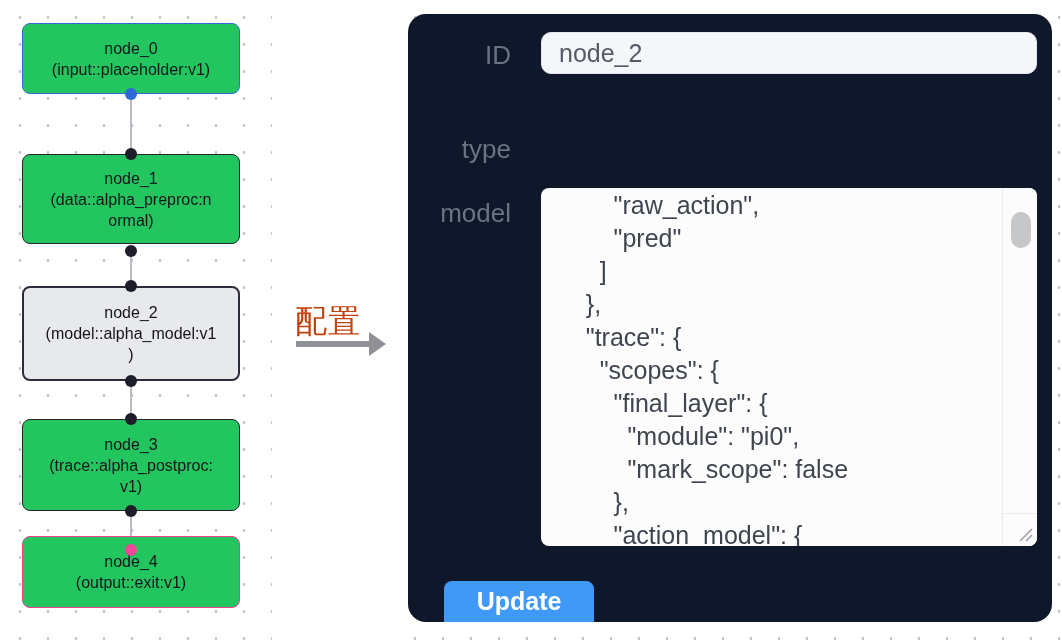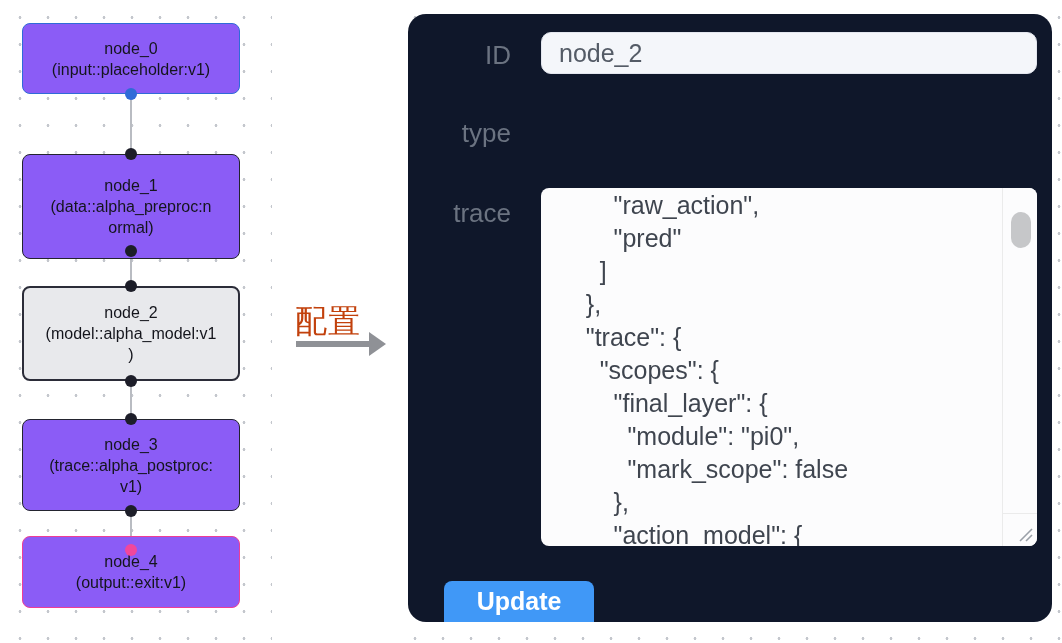--- a/index.html
+++ b/index.html
@@ -14,27 +14,27 @@
     background-image: radial-gradient(circle, #c4c7cd 1.3px, transparent 1.6px);
     background-size: 28px 27px;
     background-position: 6px 4px;
   }
   .dot-layer.left  { left:0;   width:272px; }
   .dot-layer.right { left:395px; width:667px; }
 
   
   .node {
     position:absolute; left:22px; width:218px; box-sizing:border-box;
-    background:#8b5cf6; border:1.5px solid #23242f; border-radius:8px;
+    background:#22c55e; border:1.5px solid #23242f; border-radius:8px;
     display:flex; align-items:center; justify-content:center;
     text-align:center; color:#14151c; font-size:16px; line-height:21px;
     font-weight:500; white-space:pre-line;
   }
   .n0 { top:23px;  height:71px; border-color:#2f6bd8; }
-  .n1 { top:154px; height:105px; }
+  .n1 { top:154px; height:90px; }
   .n2 { top:286px; height:95px; background:#e8e9ec; border-width:2.5px; border-color:#2b2c38; }
   .n3 { top:419px; height:92px; }
   .n4 { top:536px; height:72px; border-color:#ee3d96; }
 
   .edge { position:absolute; left:130px; width:2px; background:#b9bcc2; }
   .e0 { top:94px;  height:60px; }
   .e1 { top:251px; height:35px; }
   .e2 { top:381px; height:38px; }
   .e3 { top:511px; height:39px; }
 
@@ -56,21 +56,21 @@
   
   .panel {
     position:absolute; left:408px; top:14px; width:644px; height:608px;
     background:#0f172a; border-radius:18px; overflow:hidden;
   }
   .field-label {
     position:absolute; left:0; width:103px; text-align:right;
     color:#6b7381; font-size:26px;
   }
   .lbl-id     { top:26px; }
-  .lbl-type   { top:104px; }
+  .lbl-type   { top:120px; }
   .lbl-config { top:184px; }
   .field-input {
     position:absolute; left:133px; width:496px; height:42px; box-sizing:border-box;
     background:#f4f6fa; border:1px solid #e3e6ee; border-radius:10px;
     font-family:"Liberation Sans", sans-serif; font-size:25px; color:#545b66;
     padding:0 17px; outline:none;
   }
   .in-id   { top:18px; }
   .in-type { top:96px; }
 
@@ -151,21 +151,21 @@
 <div class="transition-label">配置</div>
 <div class="arrow-shaft"></div>
 <div class="arrow-head"></div>
 
 <div class="panel">
   <div class="field-label lbl-id">ID</div>
   <input class="field-input in-id" readonly="" value="node_2" style="">
 
   <div class="field-label lbl-type">type</div>
 
-  <div class="field-label lbl-config">trace</div>
+  <div class="field-label lbl-config">model</div>
   <div class="config-box">
     <div class="config-text">        "raw_action",
         "pred"
       ]
     },
     "trace": {
       "scopes": {
         "final_layer": {
           "module": "pi0",
           "mark_scope": false

